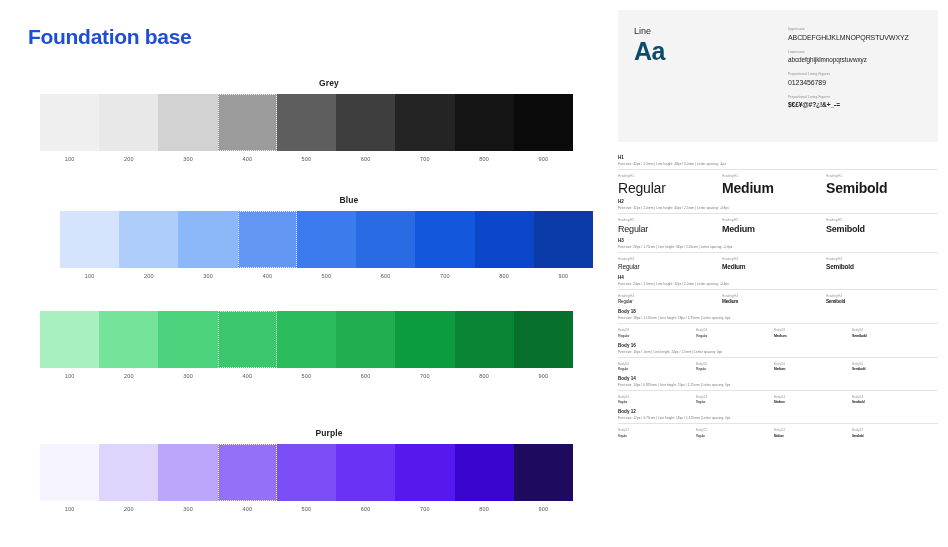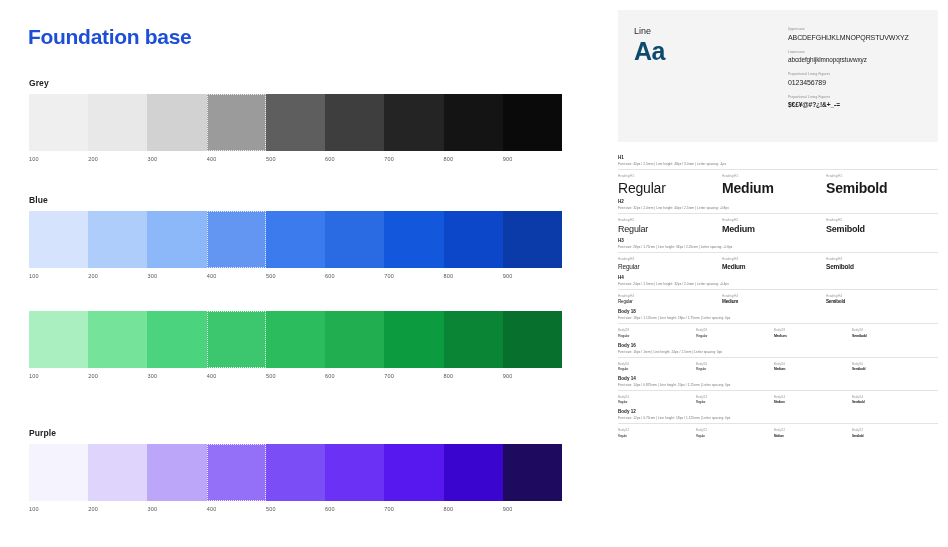--- a/index.html
+++ b/index.html
@@ -12,21 +12,21 @@
   }
   #root { position: relative; width: 948px; height: 547px; background: #fff; }
 
   
   .left-pane { position: absolute; left: 0; top: 0; width: 610px; height: 547px; background: #fff; }
   .page-title {
     position: absolute; left: 28px; top: 25px;
     font-size: 21px; font-weight: 700; color: #1d4ed8;
     letter-spacing: -0.3px;
   }
-  .ramp { position: absolute; left: 29px; width: 578px; }
+  .ramp { position: absolute; left: 40px; width: 578px; text-align: center; }
   .ramp-name {
     font-size: 8.5px; font-weight: 700; color: #222;
     margin-bottom: 6px; letter-spacing: 0.1px;
   }
   .ramp-swatches { display: flex; width: 533px; height: 57px; }
   .swatch { flex: 1 1 0; height: 57px; position: relative; }
   .swatch.selected::after {
     content: ""; position: absolute; left: 0; top: 0; right: 0; bottom: 0;
     border: 1px dotted rgba(255,255,255,0.85);
     pointer-events: none;
@@ -99,21 +99,21 @@
             <div class="ramp-label">200</div>
             <div class="ramp-label">300</div>
             <div class="ramp-label">400</div>
             <div class="ramp-label">500</div>
             <div class="ramp-label">600</div>
             <div class="ramp-label">700</div>
             <div class="ramp-label">800</div>
             <div class="ramp-label">900</div>
           </div>
         </div>
-        <div class="ramp" style="top: 195px;">
+        <div class="ramp" style="top: 195px; margin-left: 20px;">
           <div class="ramp-name">Blue</div>
           <div class="ramp-swatches">
             <div class="swatch" style="background: rgb(213, 228, 252);"></div>
             <div class="swatch" style="background: rgb(175, 205, 250);"></div>
             <div class="swatch" style="background: rgb(140, 184, 249);"></div>
             <div class="swatch selected" style="background: rgb(98, 150, 242);"></div>
             <div class="swatch" style="background: rgb(59, 123, 238);"></div>
             <div class="swatch" style="background: rgb(42, 107, 228);"></div>
             <div class="swatch" style="background: rgb(18, 87, 220);"></div>
             <div class="swatch" style="background: rgb(12, 70, 201);"></div>

